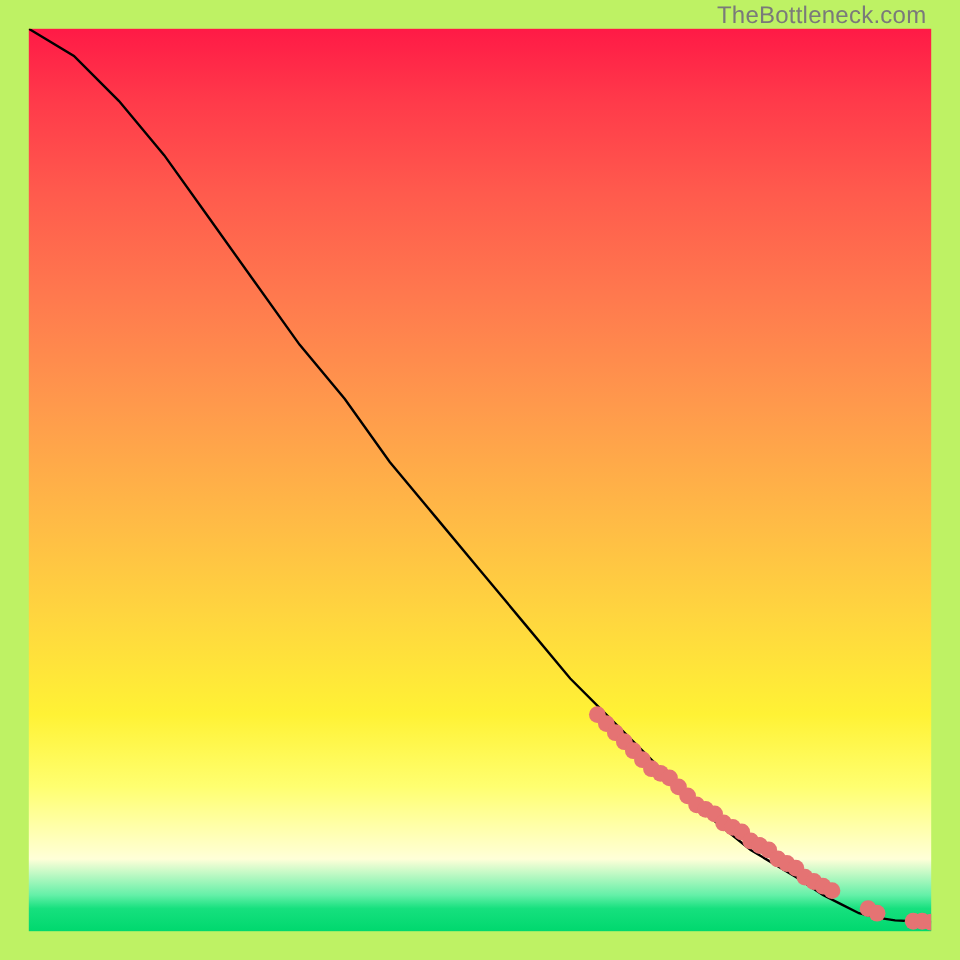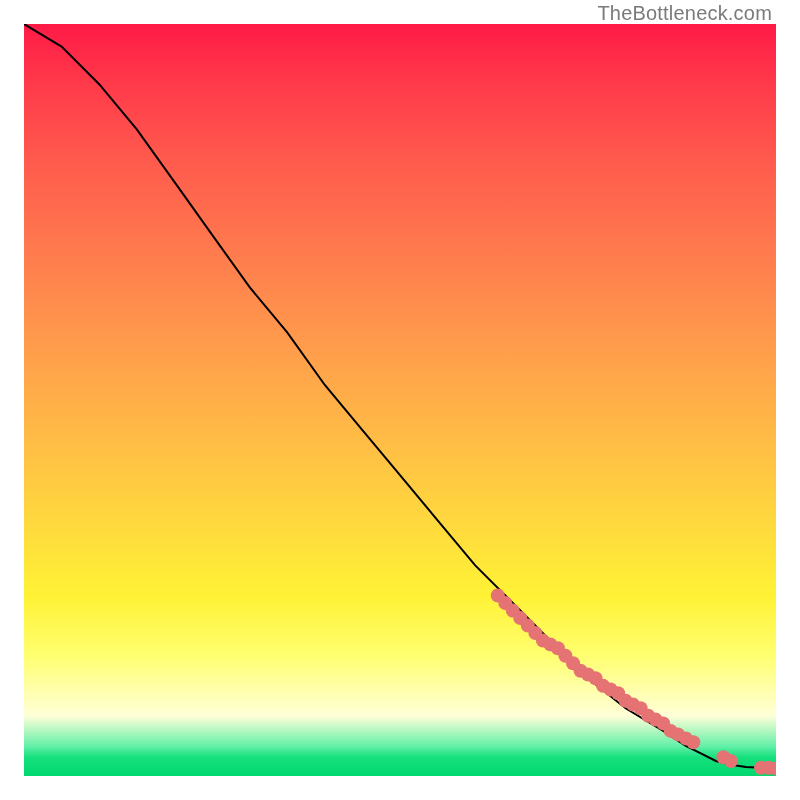--- a/index.html
+++ b/index.html
@@ -10,21 +10,21 @@
     background: #000;
     overflow: hidden;
     font-family: Arial, Helvetica, sans-serif;
   }
   .frame {
     position: absolute;
     top: 0;
     left: 0;
     width: 800px;
     height: 800px;
-    background: #ffffff;
+    background: #bef264;
   }
   .plot {
     position: absolute;
     top: 24px;
     left: 24px;
     width: 752px;
     height: 752px;
     
     background: linear-gradient(
       to bottom,

